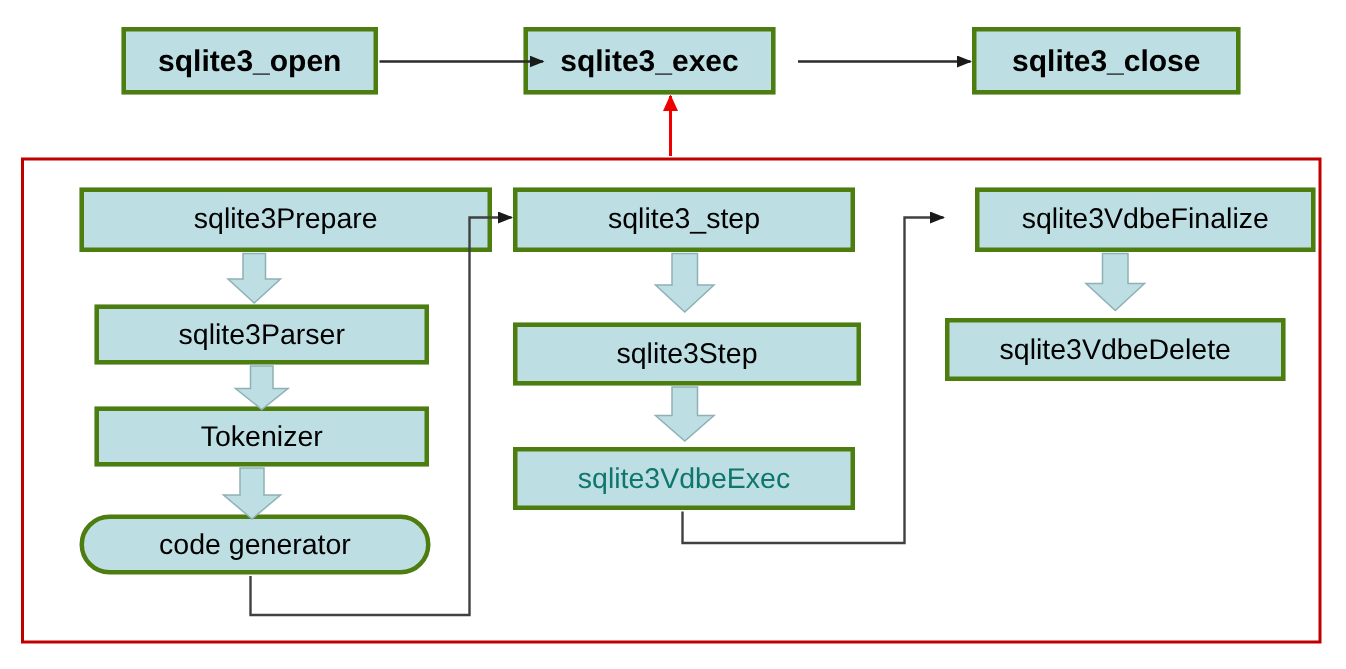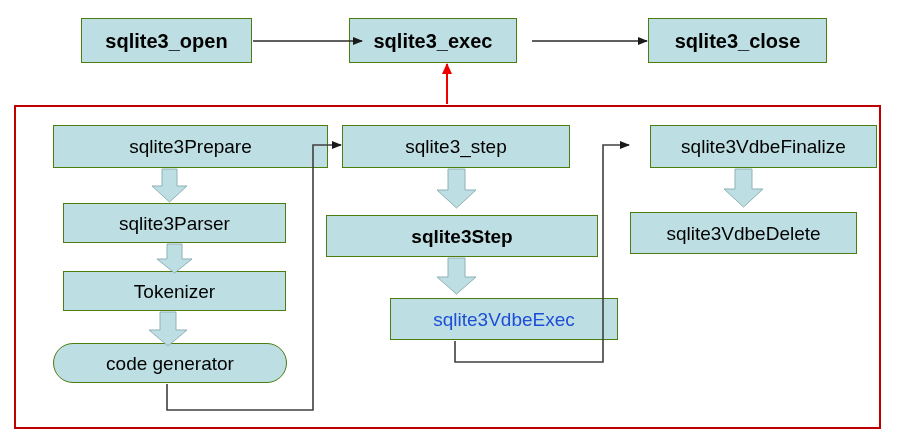--- a/index.html
+++ b/index.html
@@ -14,36 +14,35 @@
     position: relative;
     width: 897px;
     height: 446px;
     background: #ffffff;
     overflow: hidden;
   }
   .node {
     position: absolute;
     box-sizing: border-box;
     background: #bddee2;
-    border: 1px solid #4d7c0f;
+    border: 3px solid #4d7c0f;
     display: flex;
     align-items: center;
     justify-content: center;
     color: #000000;
     font-size: 19px;
     line-height: 1;
     white-space: nowrap;
   }
   .node.api {
     font-weight: bold;
     font-size: 20px;
   }
   .node.highlight {
-    color: #1d4ed8;
-    margin-left: 48px;
+    color: #0f766e;
   }
   .region {
     position: absolute;
     box-sizing: border-box;
     border: 2px solid #c00000;
     background: transparent;
   }
   .svg-layer {
     position: absolute;
     left: 0;
@@ -69,21 +68,21 @@
   <div class="node" style="left:53px; top:125px; width:275px; height:43px;">sqlite3Prepare</div>
 
   <div class="node" style="left:63px; top:203px; width:223px; height:40px;">sqlite3Parser</div>
 
   <div class="node" style="left:63px; top:271px; width:223px; height:40px;text-align:center;">Tokenizer</div>
 
   <div class="node" style="left:53px; top:343px; width:234px; height:40px;border-radius:20px;">code generator</div>
 
   <div class="node" style="left:342px; top:125px; width:228px; height:43px;">sqlite3_step</div>
 
-  <div class="node" style="left:326px; top:215px; width:272px; height:42px;font-weight:bold;">sqlite3Step</div>
+  <div class="node" style="left:342px; top:215px; width:232px; height:42px;">sqlite3Step</div>
 
   <div class="node highlight" style="left:342px; top:298px; width:228px; height:42px;">sqlite3VdbeExec</div>
 
   <div class="node" style="left:650px; top:125px; width:227px; height:43px;">sqlite3VdbeFinalize</div>
 
   <div class="node" style="left:630px; top:212px; width:227px; height:42px;">sqlite3VdbeDelete</div>
 
   <svg class="svg-layer" viewBox="0 0 897 446">
     <defs>
       <marker id="arrowDark" markerWidth="10" markerHeight="8" refX="9" refY="4" orient="auto" markerUnits="userSpaceOnUse">

